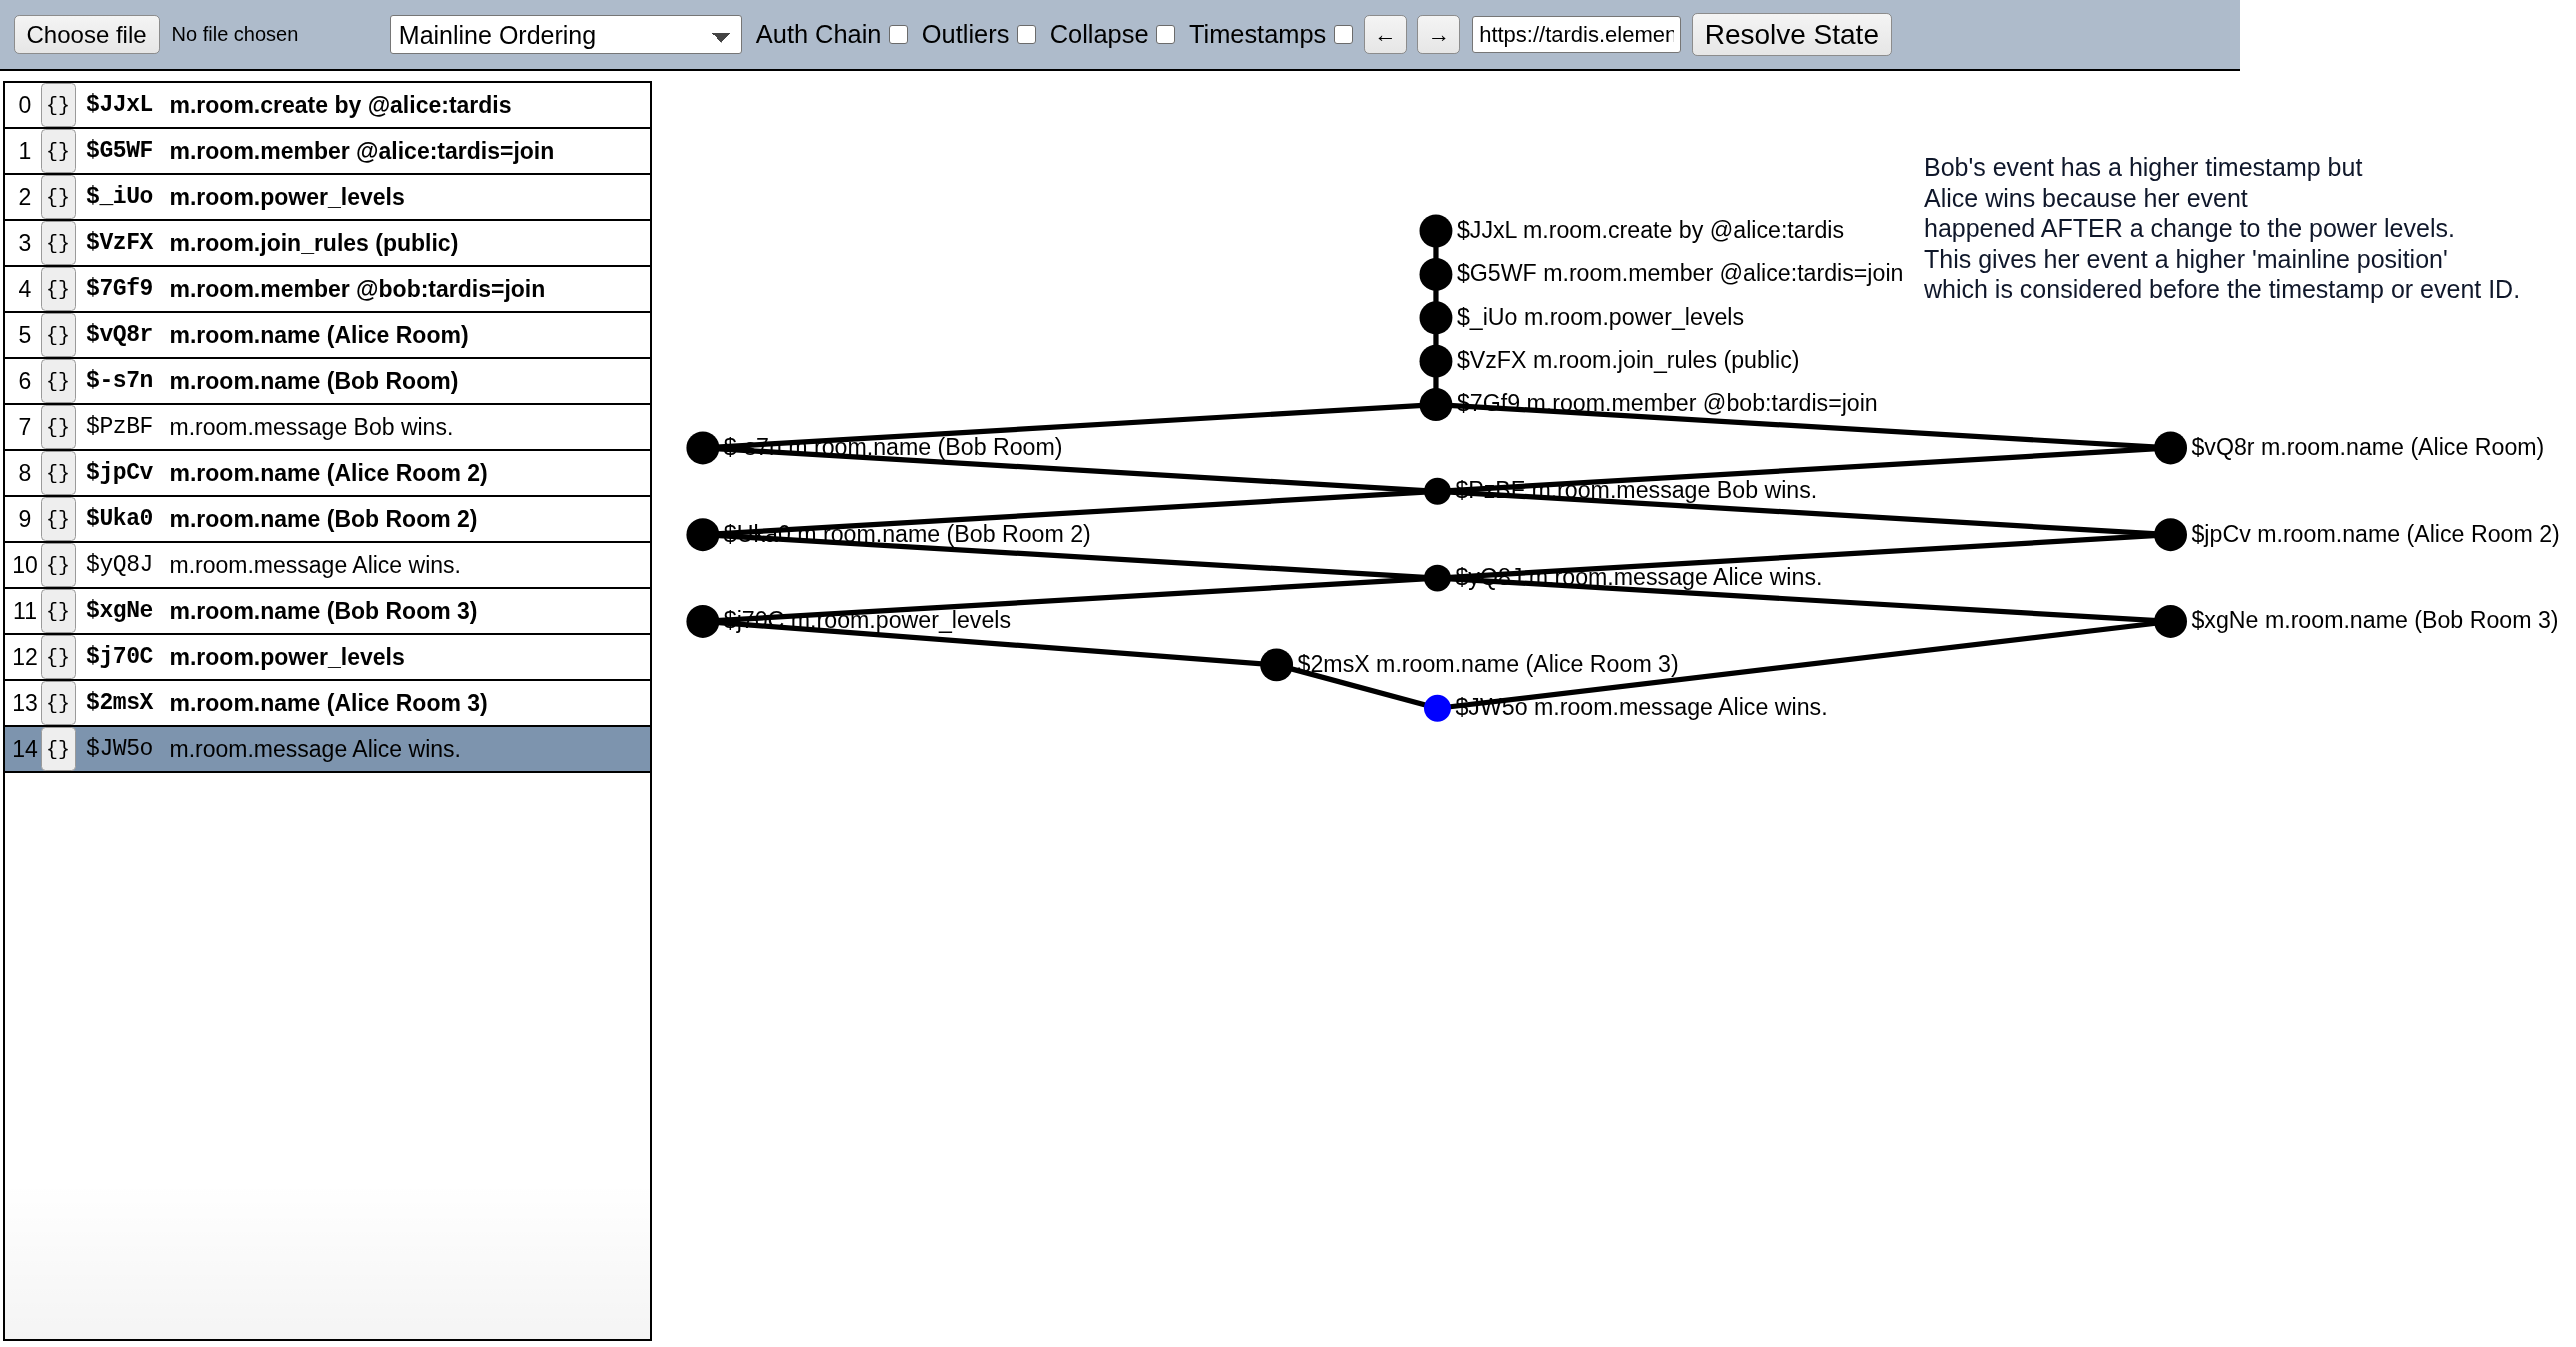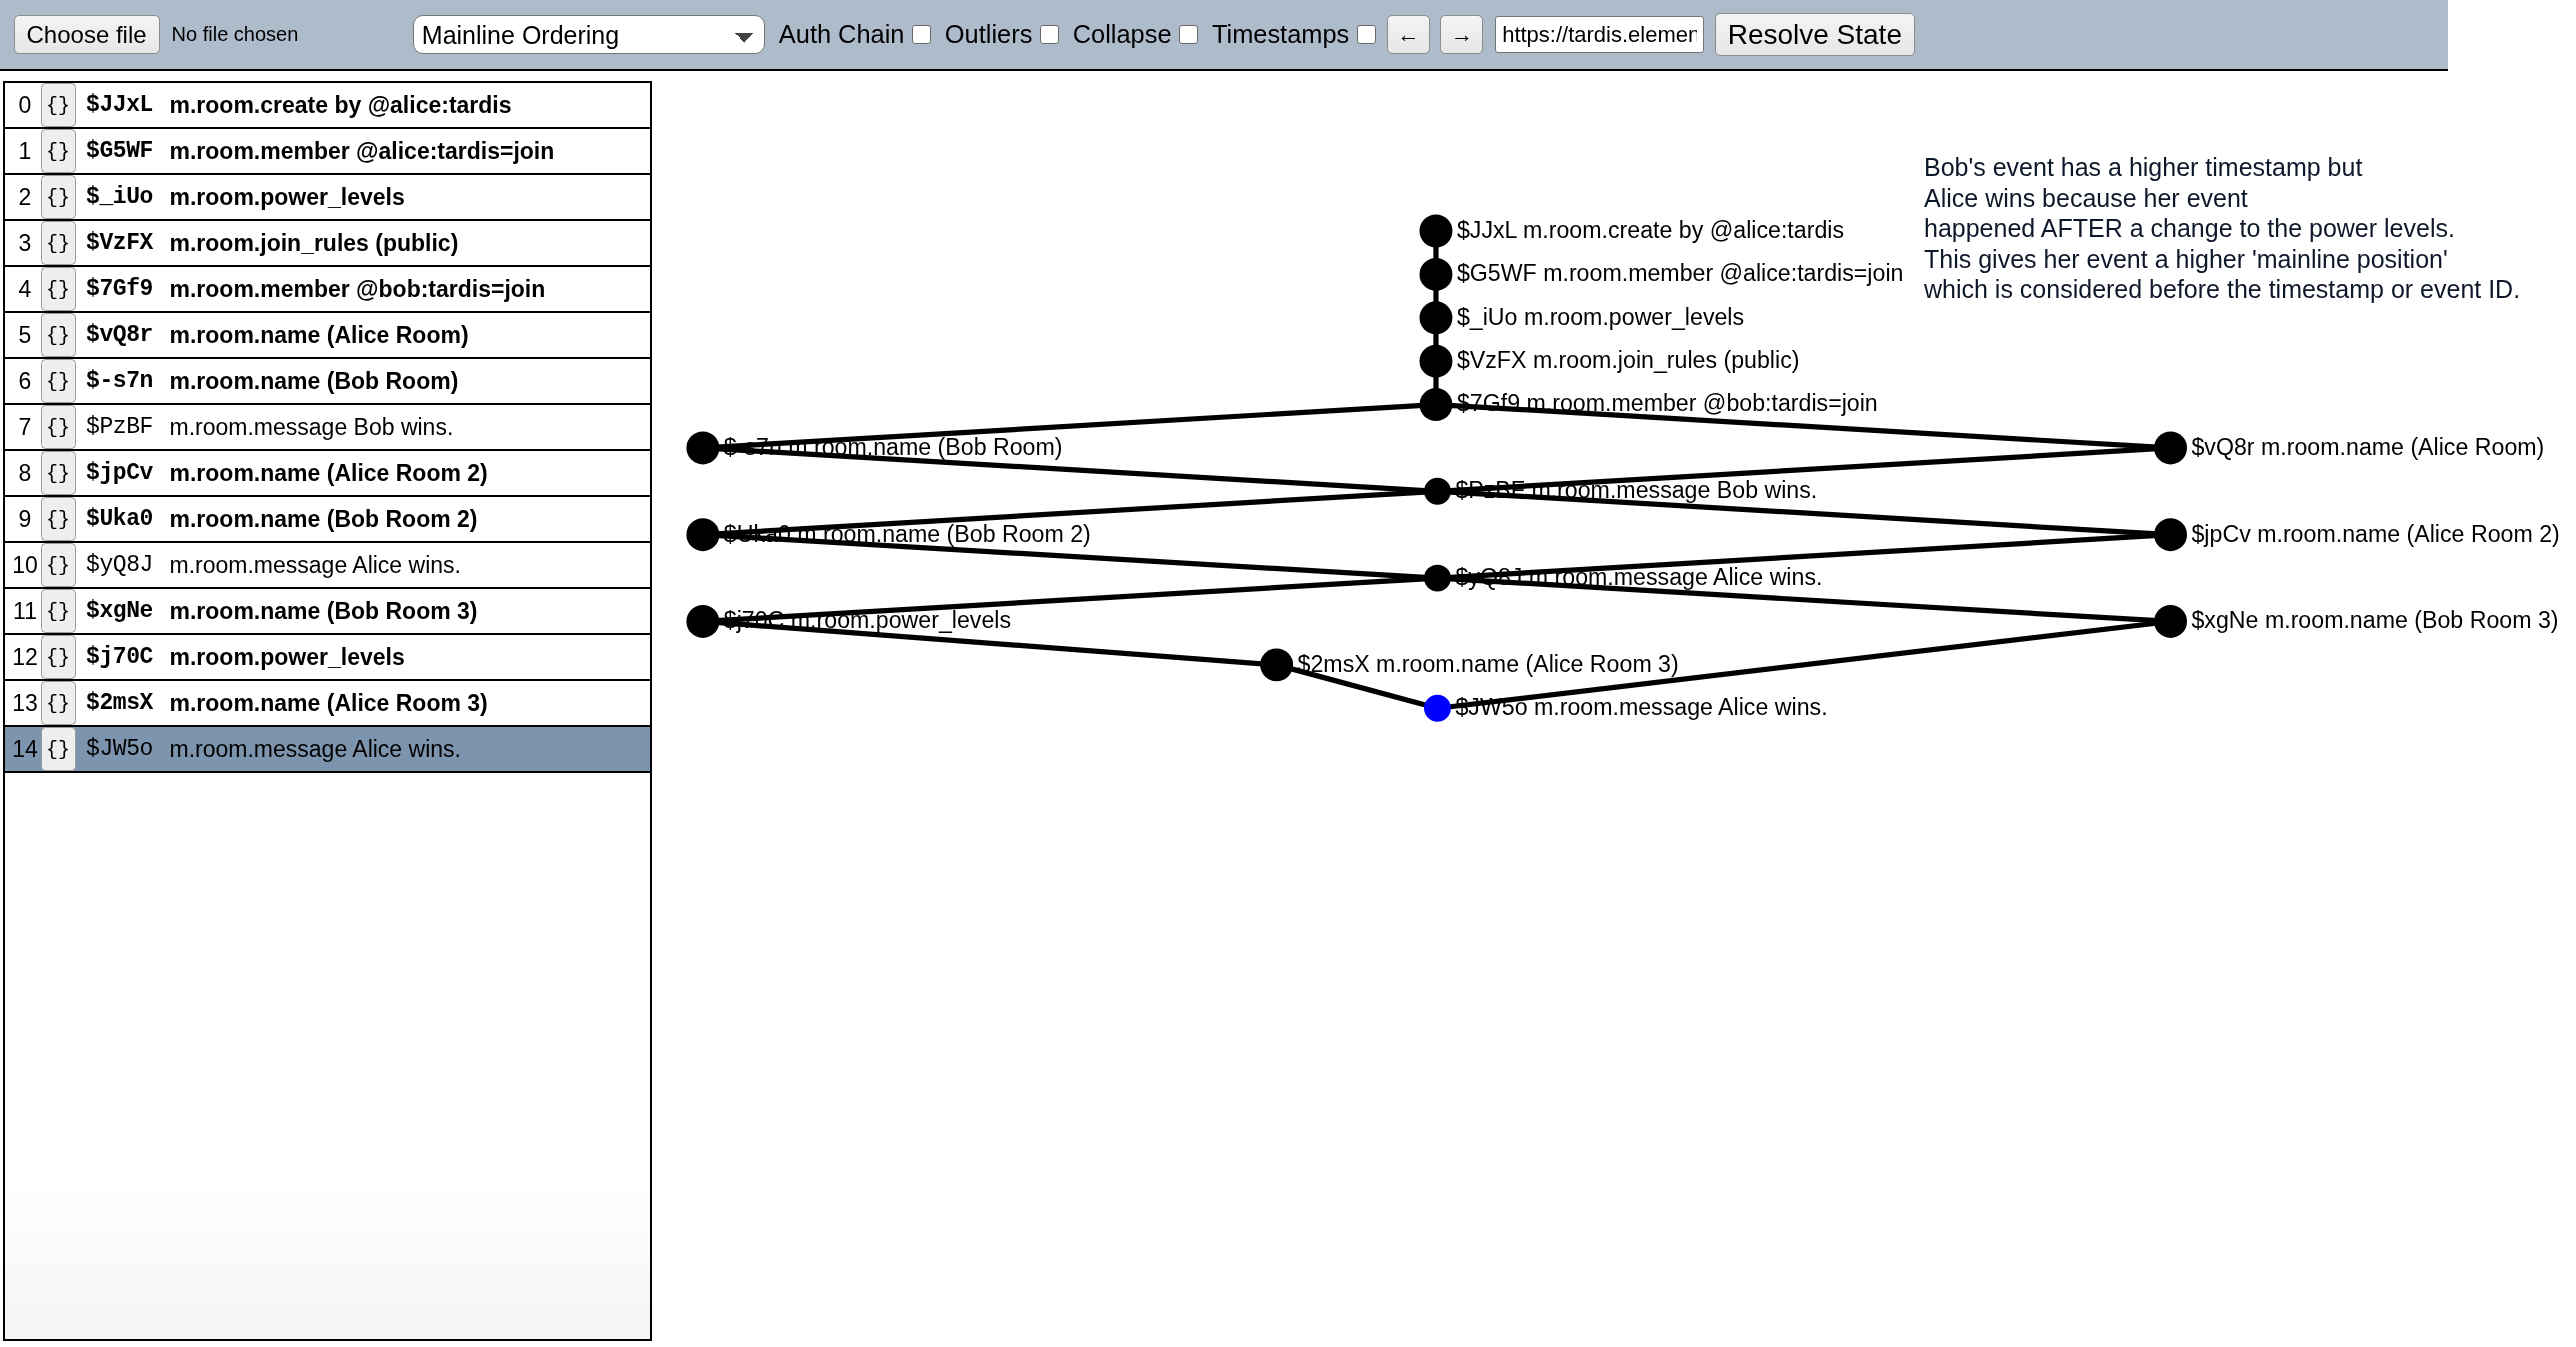--- a/index.html
+++ b/index.html
@@ -7,21 +7,21 @@
   body{
     width:2576px;height:1348px;
     background:#ffffff;
     font-family:"Liberation Sans",sans-serif;
     overflow:hidden;
     position:relative;
   }
 
   
   #toolbar{
-    position:absolute;left:0;top:0;width:2448px;height:71px;
+    position:absolute;left:0;top:0;width:2240px;height:71px;
     background:#aebbcb;
     border-bottom:2.2px solid #000;
     box-sizing:border-box;
     display:flex;align-items:center;
     padding-left:13.5px;
     white-space:nowrap;
   }
   .btn{
     font-family:"Liberation Sans",sans-serif;
     font-size:24px;
@@ -34,24 +34,24 @@
     line-height:1.05;
   }
   .filename{
     font-size:20px;color:#000;margin-left:12px;
   }
   select.dropdown{
     font-family:"Liberation Sans",sans-serif;
     font-size:25px;
     background:#ffffff;
     border:1.5px solid #767676;
-    border-radius:10px;
+    border-radius:3px;
     padding:4.5px 7.5px;
     width:352px;
-    margin-left:115px;
+    margin-left:92px;
     color:#000;
     -webkit-appearance:none;appearance:none;
     background-image:
       linear-gradient(45deg,transparent 50%,#444 50%),
       linear-gradient(135deg,#444 50%,transparent 50%);
     background-position:calc(100% - 19.4px) 16.5px, calc(100% - 10.5px) 16.5px;
     background-size:9.7px 9.7px,9.7px 9.7px;
     background-repeat:no-repeat;
   }
   .cbgroup{display:inline-flex;align-items:center;margin-left:13.5px;}

